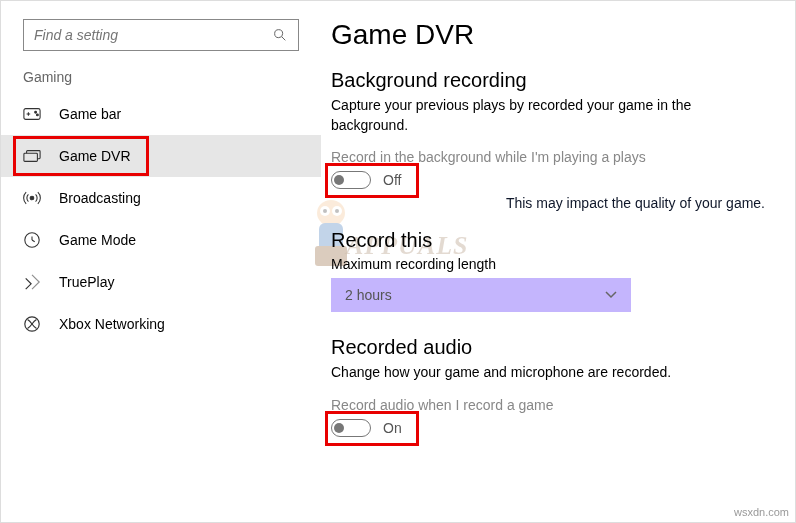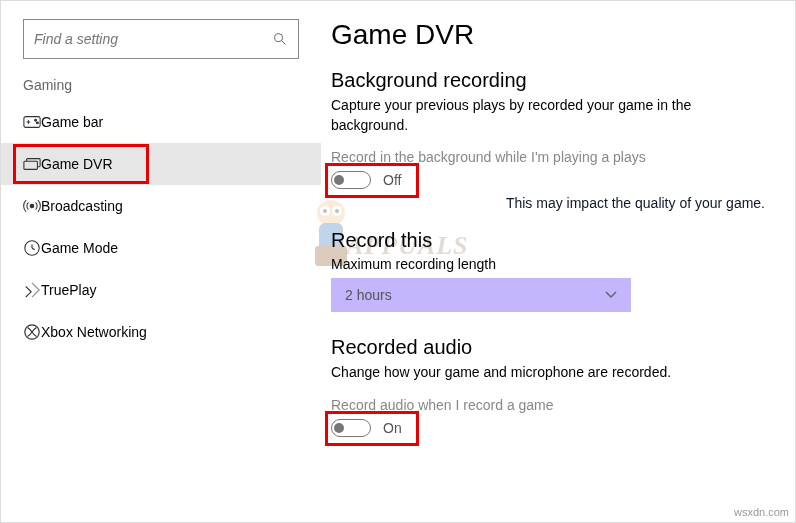--- a/index.html
+++ b/index.html
@@ -34,21 +34,21 @@
       align-items: center;
       justify-content: center;
     }
     .home-label {
       font-size: 15px;
       color: #000;
     }
     .search-box {
       margin: 0 22px 18px 22px;
       border: 1px solid #888;
-      height: 40px;
+      height: 32px;
       display: flex;
       align-items: center;
       padding: 0 10px;
     }
     .search-box input {
       border: none;
       outline: none;
       flex: 1;
       font-size: 14px;
       color: #666;
@@ -60,20 +60,21 @@
       flex-shrink: 0;
     }
     .section-title {
       padding: 0 22px 8px 22px;
       font-size: 14px;
       color: #666;
     }
     .nav-item {
       display: flex;
       align-items: center;
+      gap: 18px;
       padding: 12px 22px;
       cursor: pointer;
       font-size: 14px;
       color: #000;
       position: relative;
     }
     .nav-item .icon {
       width: 18px;
       height: 18px;
       display: flex;

